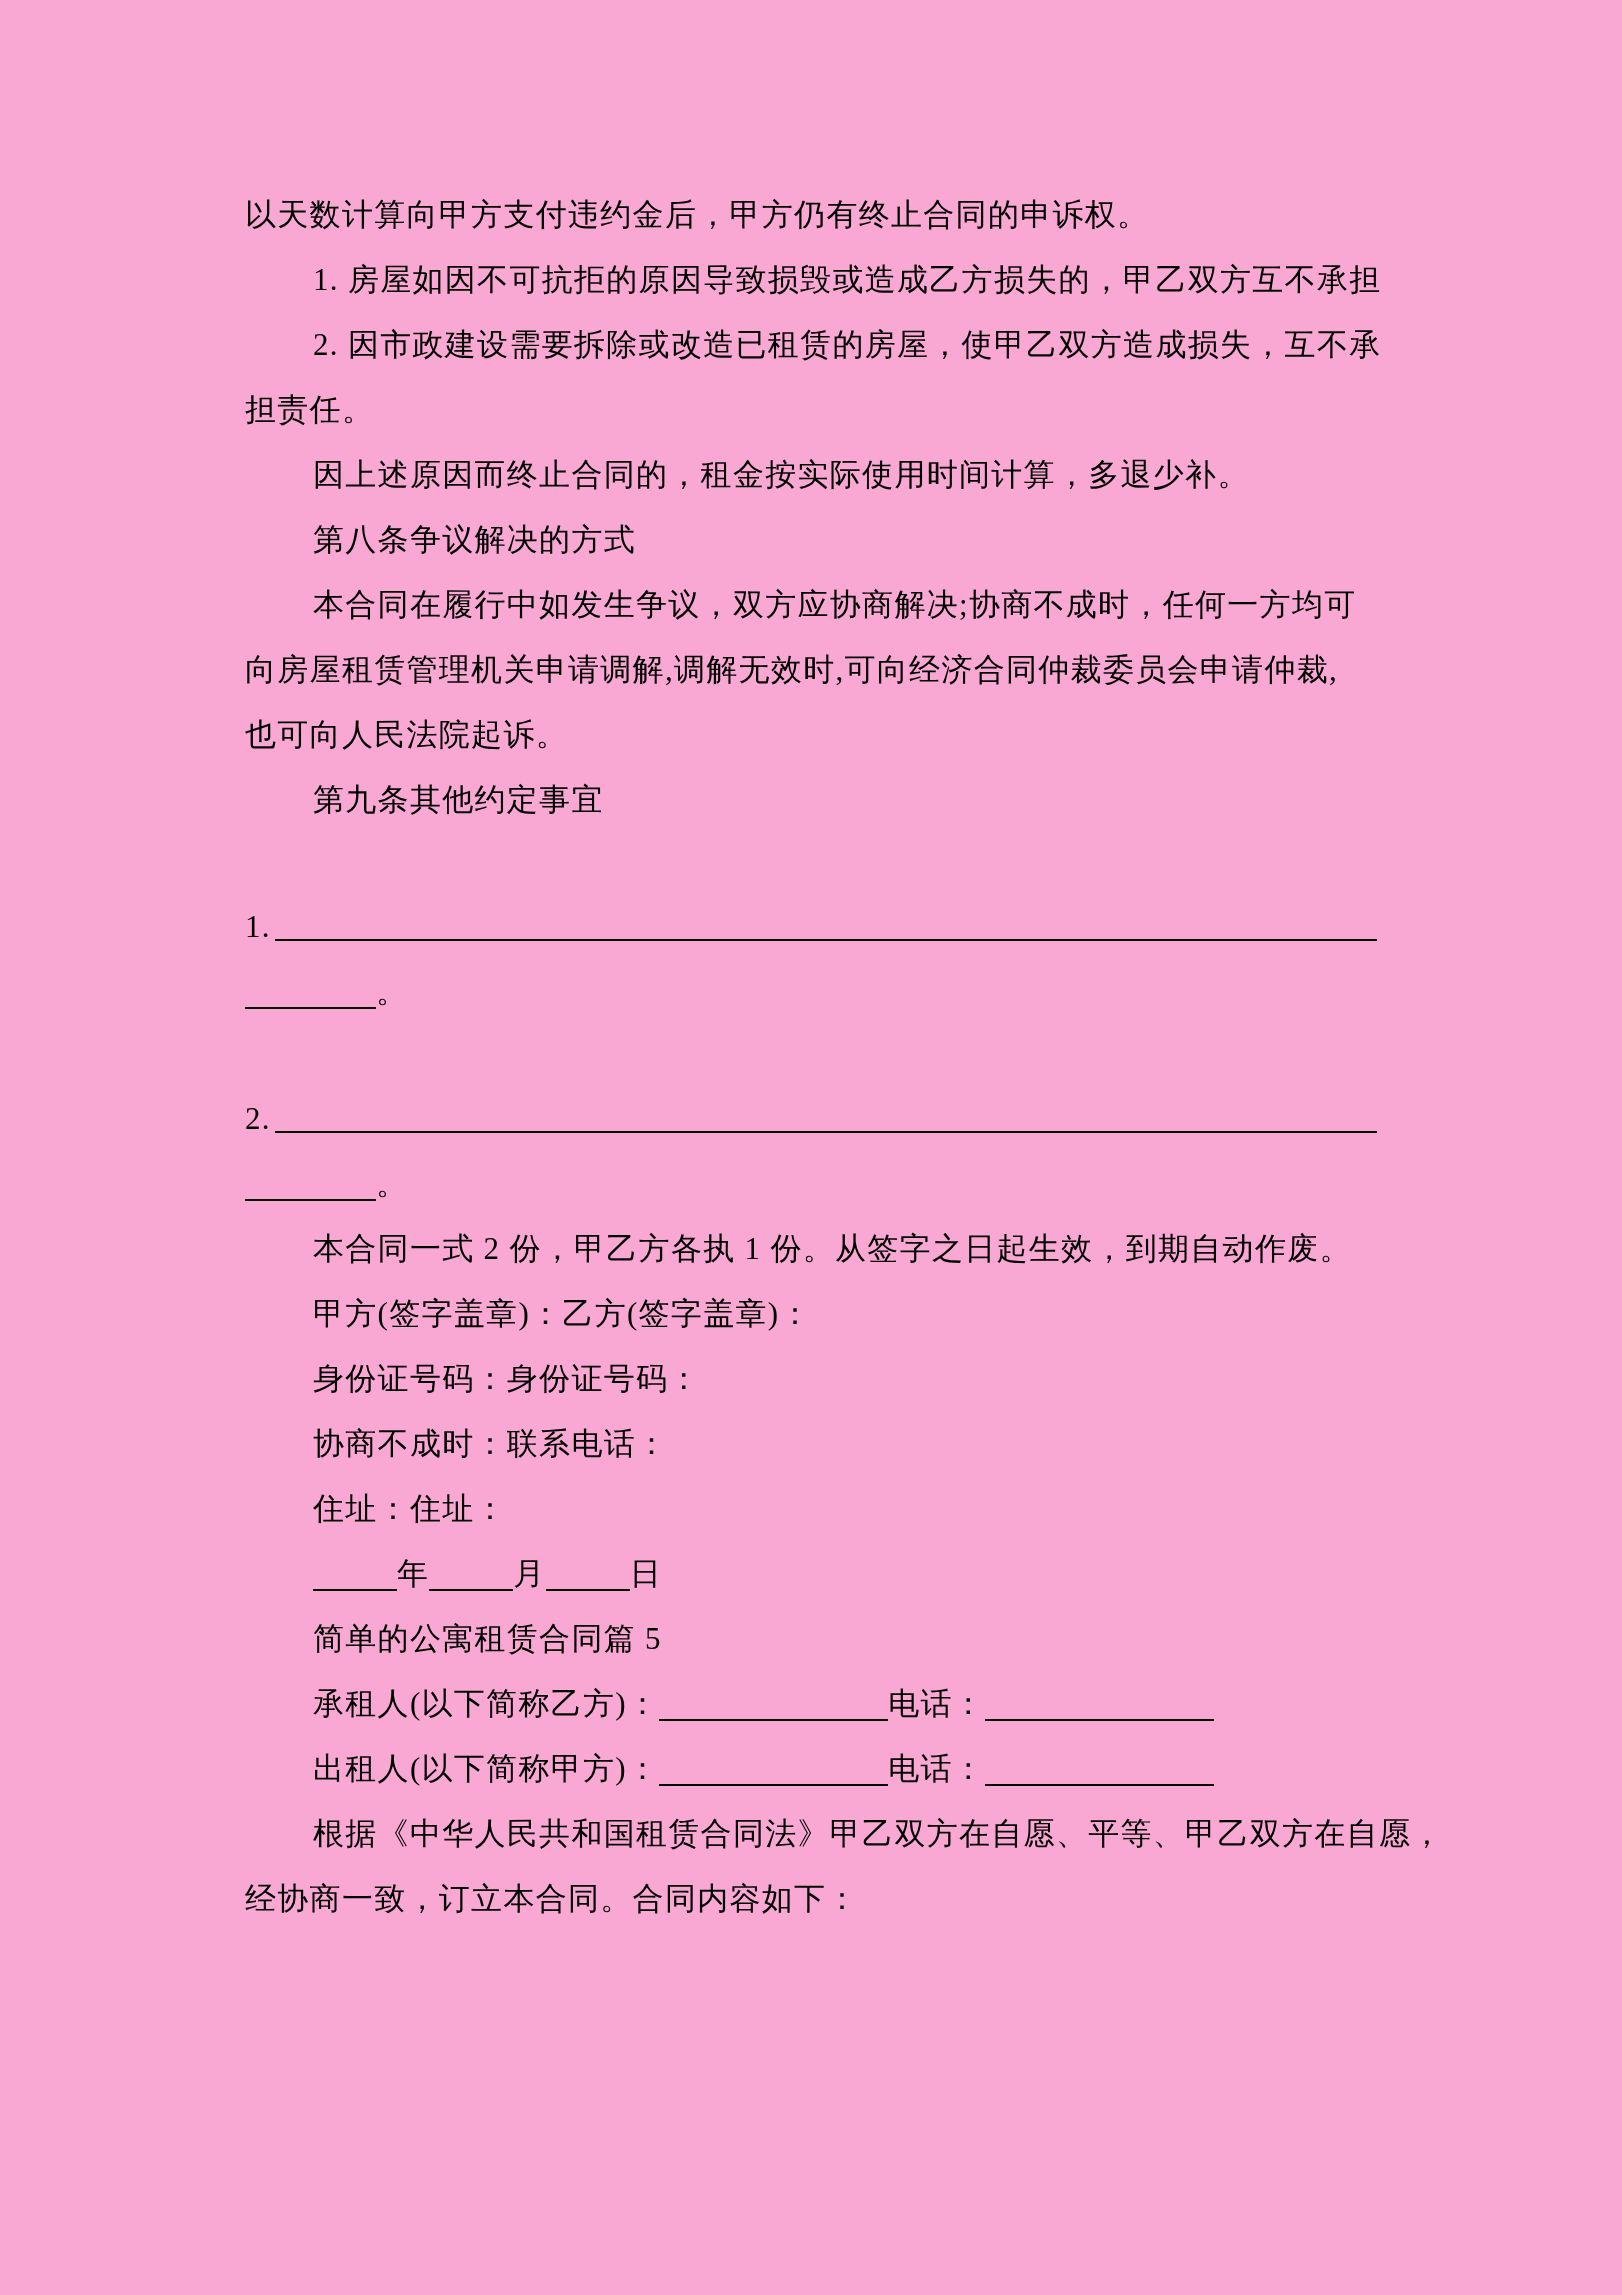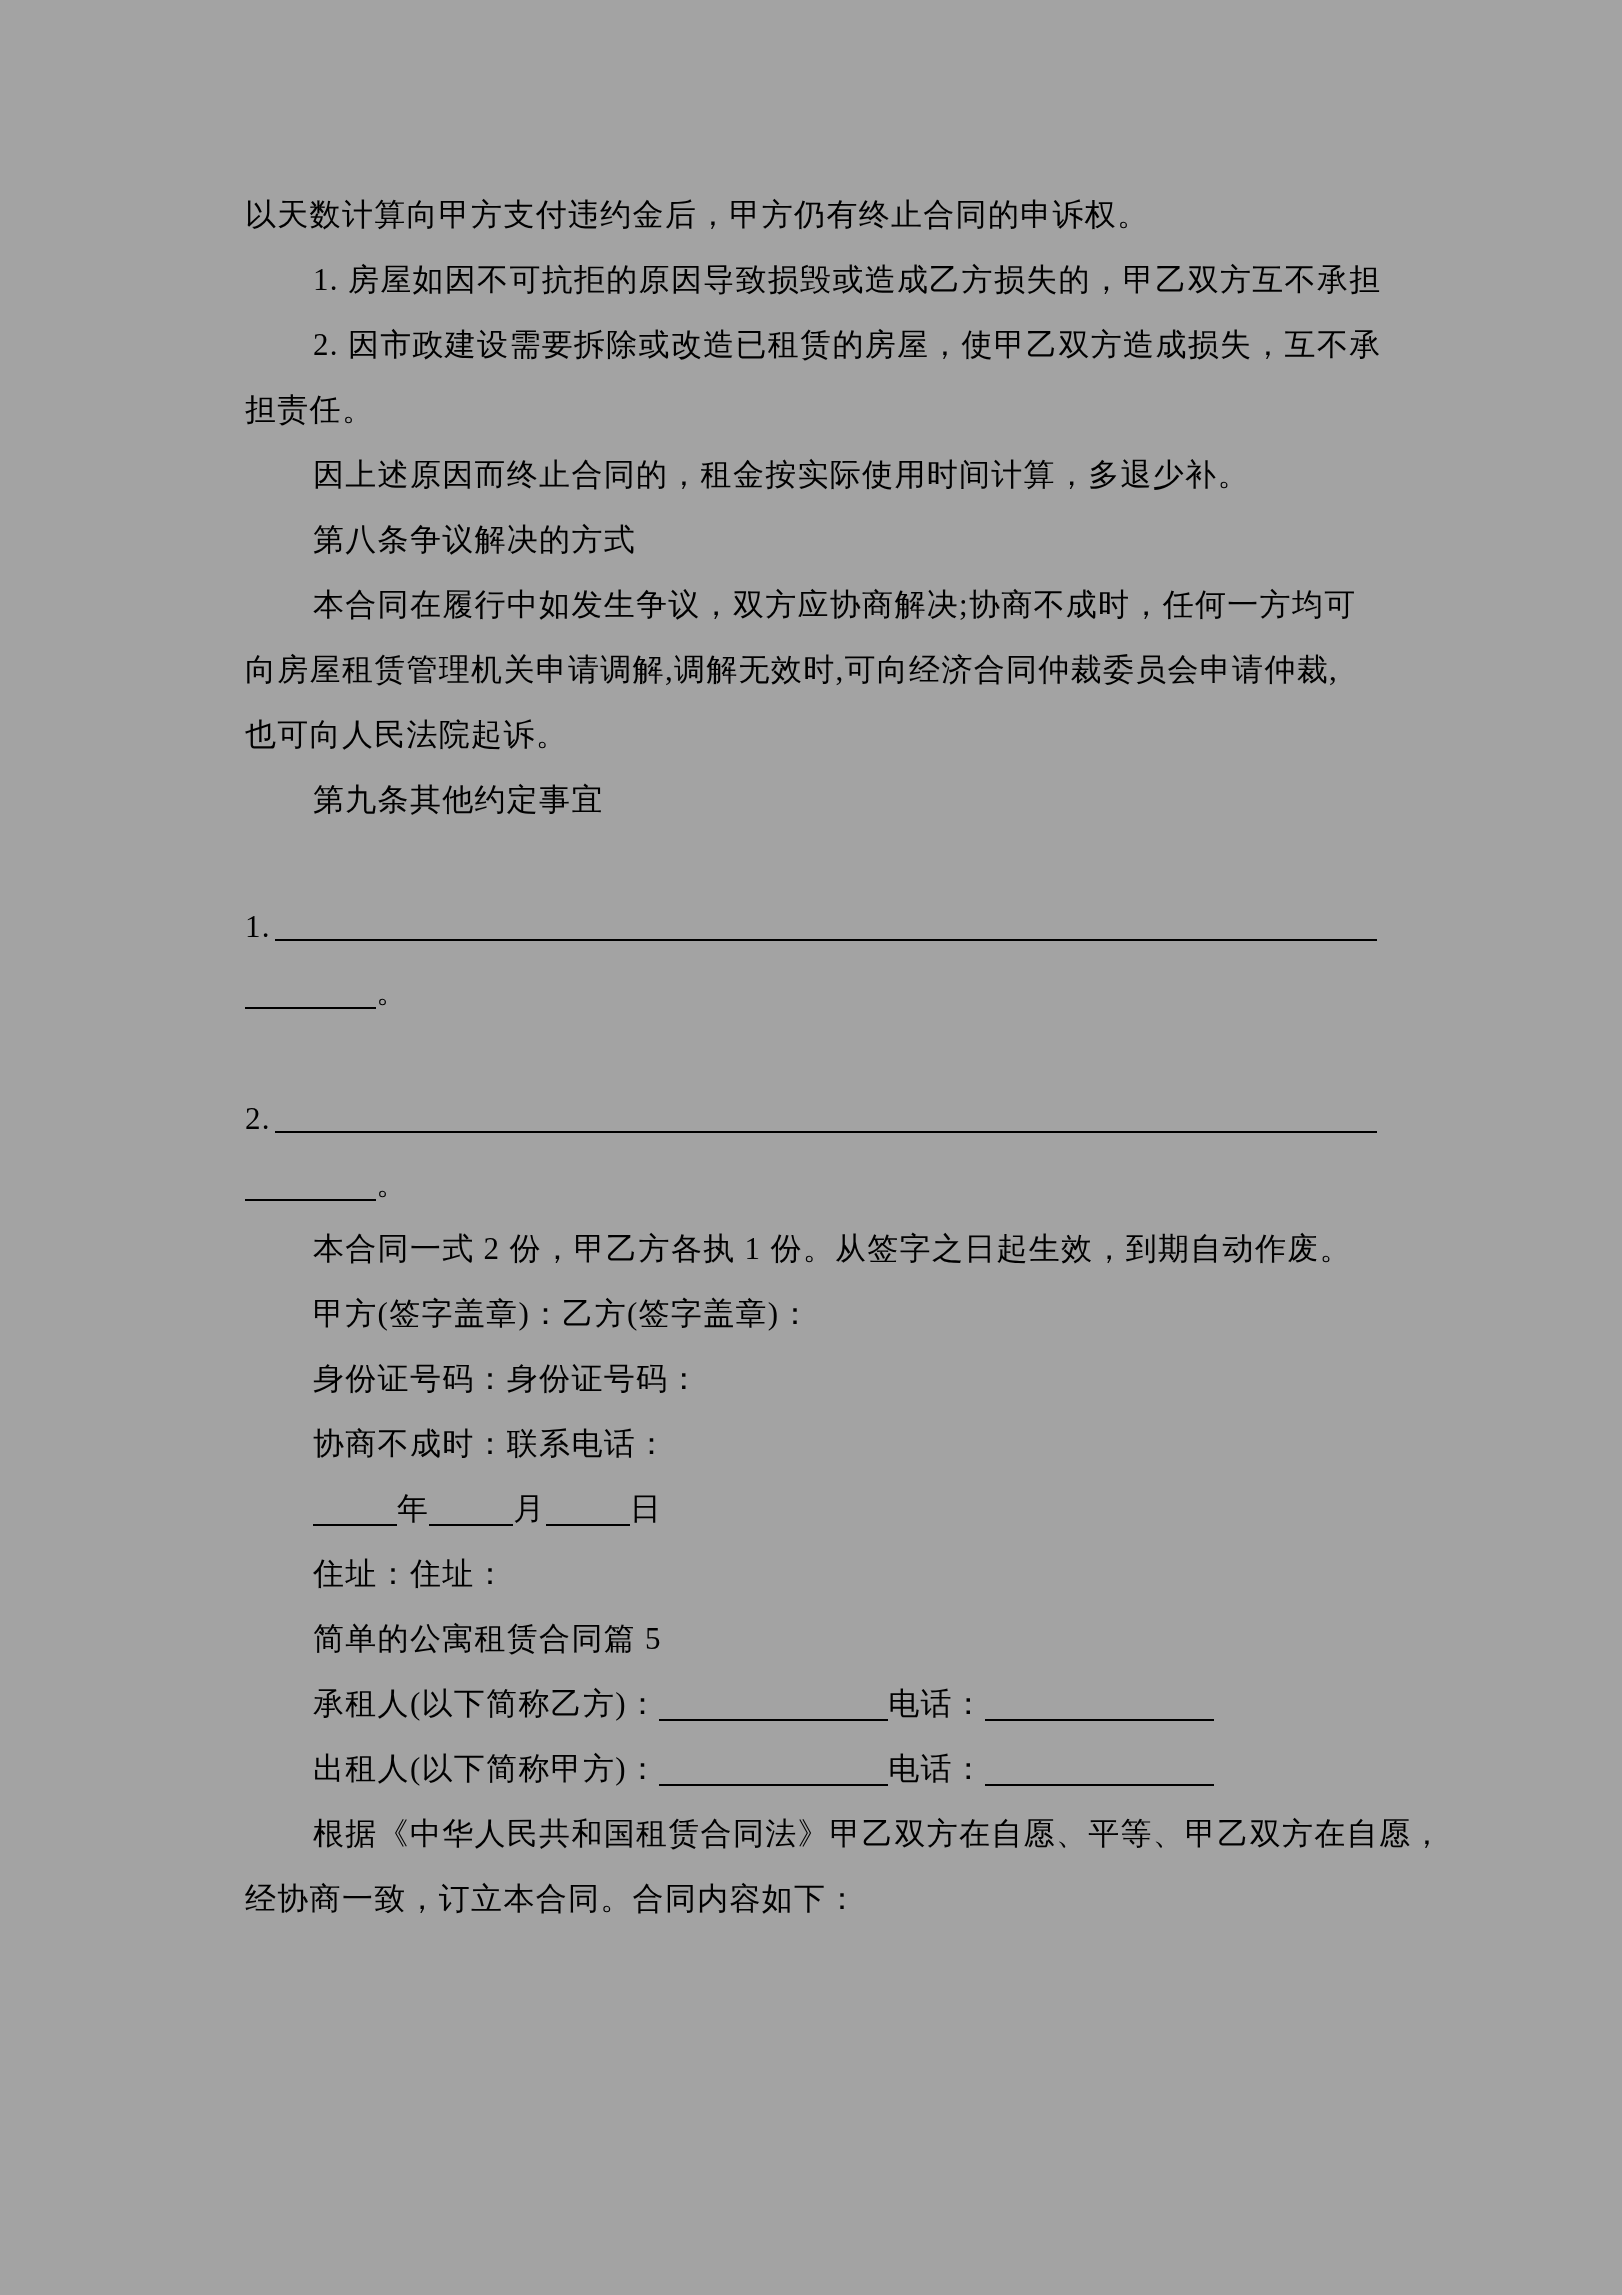--- a/index.html
+++ b/index.html
@@ -4,21 +4,21 @@
 <style>
   html, body { margin: 0; padding: 0; }
   body {
     width: 1623px; height: 2295px;
     background: #ffffff;
     font-family: "Liberation Serif", "DejaVu Serif", serif;
   }
   .page {
     position: relative;
     width: 1623px; height: 2295px;
-    background: #a3a3a3;
+    background: #f9a8d4;
     overflow: hidden;
     color: #000000;
   }
   .content {
     position: absolute;
     left: 245px; top: 182px;
     width: 1132px;
     font-size: 31px;
     line-height: 65px;
     letter-spacing: 1.3px;
@@ -83,25 +83,25 @@
       <span class="grow"></span>
     </p>
     <p class="ln">
       <span class="fill w200"></span><span>。</span>
     </p>
 
     <p class="ln ind">本合同一式 2 份，甲乙方各执 1 份。从签字之日起生效，到期自动作废。</p>
     <p class="ln ind">甲方(签字盖章)：乙方(签字盖章)：</p>
     <p class="ln ind">身份证号码：身份证号码：</p>
     <p class="ln ind">协商不成时：联系电话：</p>
+    <p class="ln ind">住址：住址：</p>
+
     <p class="ln ind">
       <span class="fill w128"></span><span>年</span><span class="fill w128"></span><span>月</span><span class="fill w128"></span><span>日</span>
     </p>
-
-    <p class="ln ind">住址：住址：</p>
 
     <p class="ln ind">简单的公寓租赁合同篇 5</p>
 
     <p class="ln ind">
       <span>承租人(以下简称乙方)：</span><span class="fill w350"></span><span>电话：</span><span class="fill w350"></span>
     </p>
 
     <p class="ln ind">
       <span>出租人(以下简称甲方)：</span><span class="fill w350"></span><span>电话：</span><span class="fill w350"></span>
     </p>

